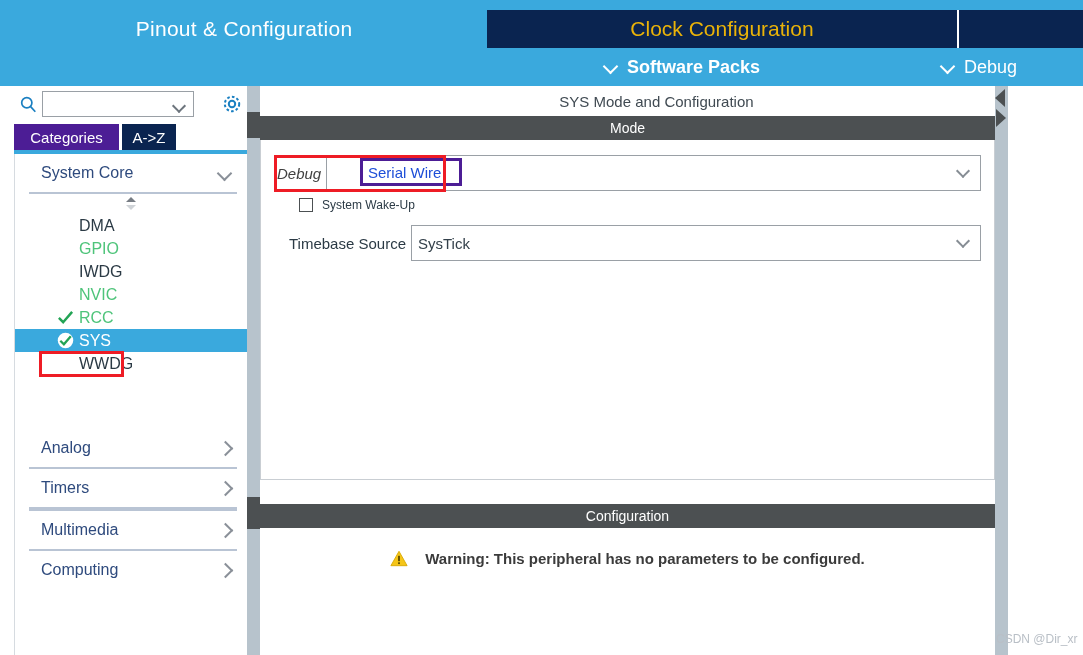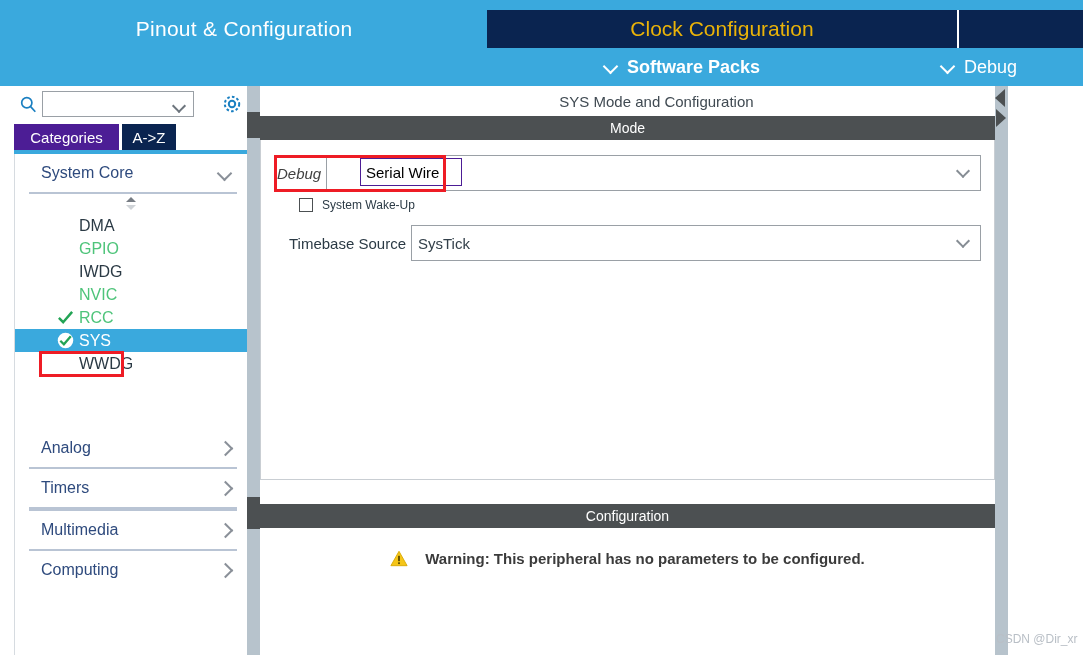--- a/index.html
+++ b/index.html
@@ -217,23 +217,23 @@
   .combo .dd {
     position: absolute; right: 10px; top: 10px; width: 12px; height: 8px;
   }
   .combo .dd::before {
     content:""; position:absolute; left:0; top:0; width:8px; height:8px;
     border-left:2px solid #868d94; border-bottom:2px solid #868d94;
     transform: rotate(-45deg);
   }
   .debug-value-box {
     position: absolute; left: 83px; top: 0px; width: 102px; height: 28px;
-    border: 1px solid #4c1d95; background: #ffffff;
+    border: 3px solid #4c1d95; background: #ffffff;
     display: flex; align-items: center; padding-left: 5px;
-    font-size: 15px; color: #000000; z-index: 3;
+    font-size: 15px; color: #1d4ed8; z-index: 3;
   }
 
   .row-wake {
     position: absolute; left: 38px; top: 58px; display: flex;
     align-items: center; gap: 9px;
   }
   .chk {
     width: 14px; height: 14px; border: 1.6px solid #4c5052; background: #fff;
   }
   .row-wake .lbl { font-size: 12px; color: #2b3a45; }

